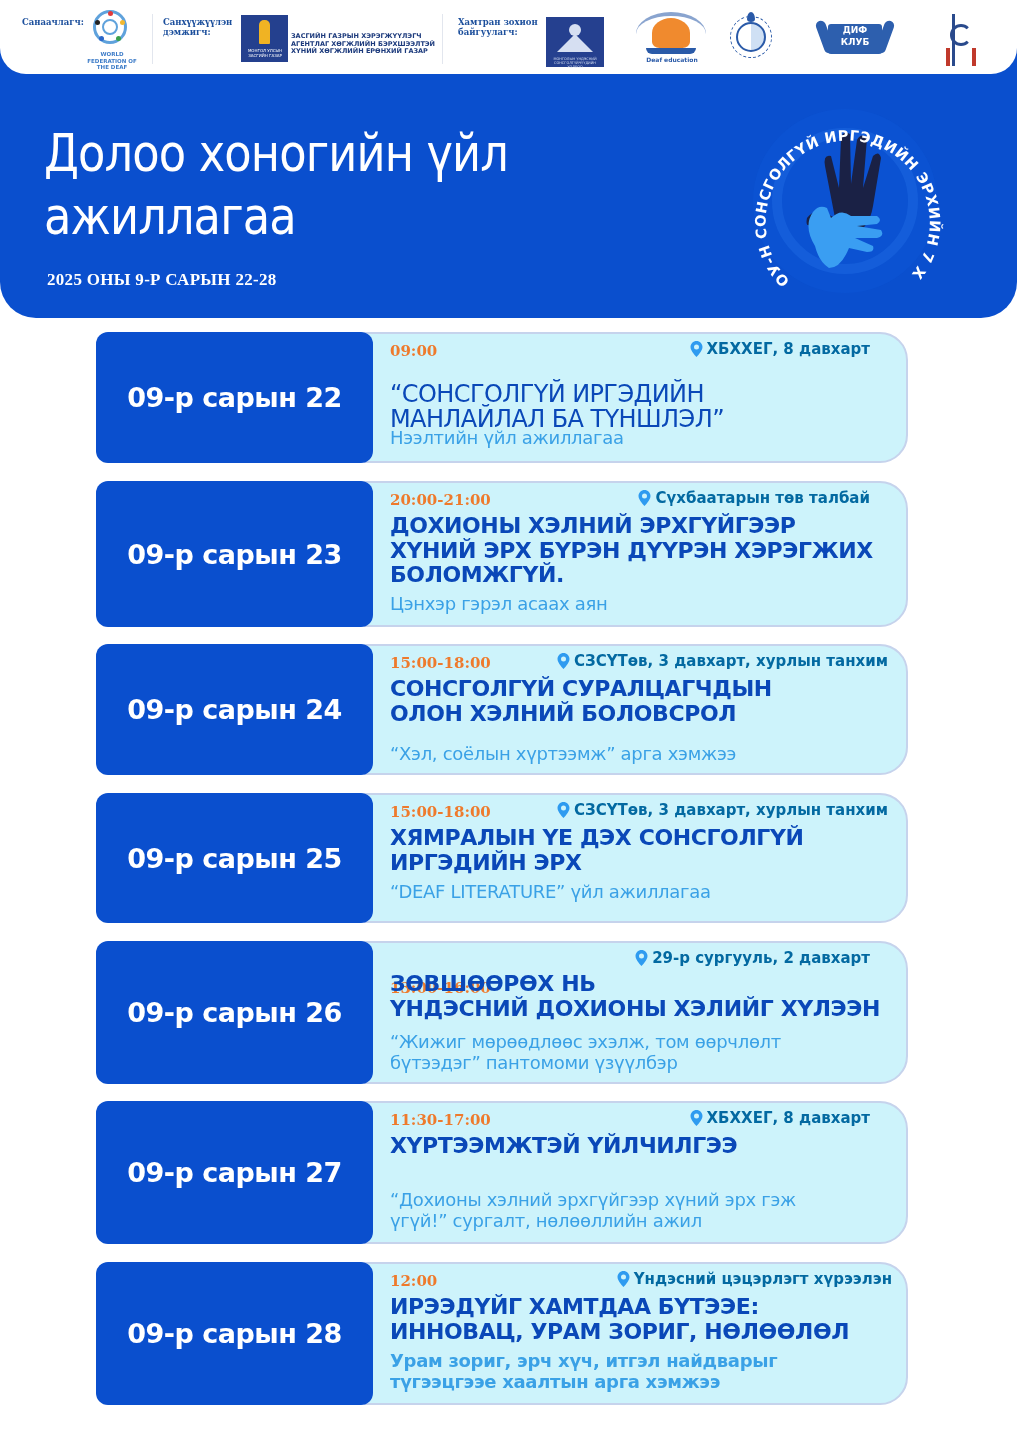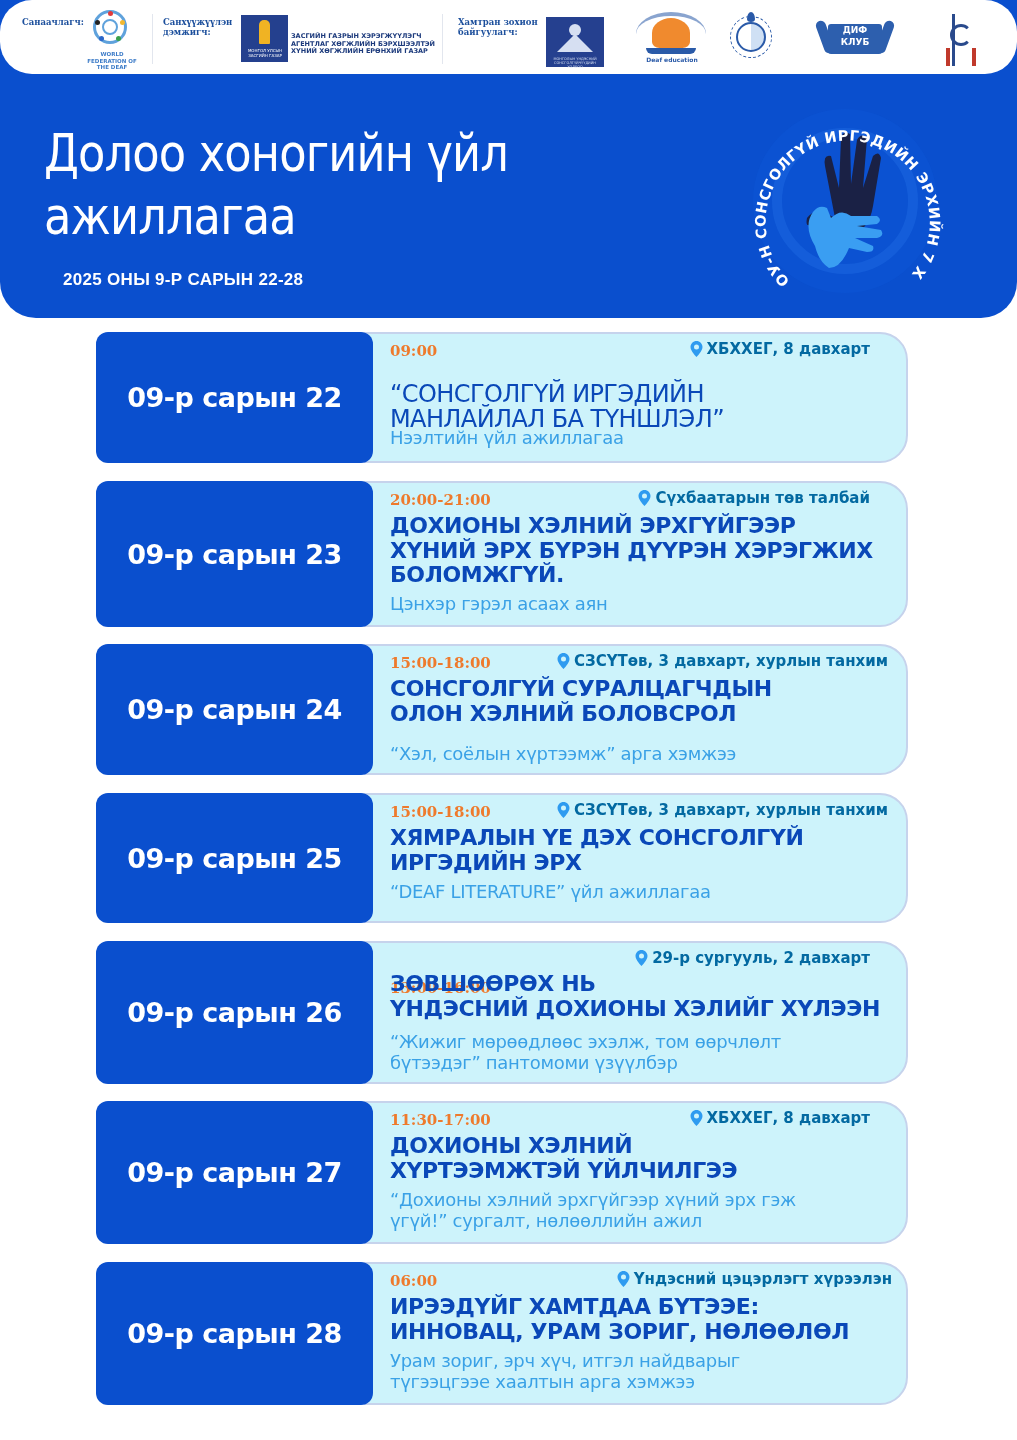--- a/index.html
+++ b/index.html
@@ -9,21 +9,21 @@
   
   .band {
     position: absolute; left: 0; top: 0; width: 1017px; height: 318px;
     background: #0a4fce;
     border-bottom-left-radius: 36px; border-bottom-right-radius: 36px;
   }
   
   .sponsors {
     position: absolute; left: 0; top: 0; width: 1017px; height: 74px;
     background: #ffffff;
-    border-bottom-left-radius: 26px; border-bottom-right-radius: 26px; border-radius: 32px;
+    border-bottom-left-radius: 26px; border-bottom-right-radius: 26px;
   }
   .sp-label {
     position: absolute; font-family: "DejaVu Serif", serif; font-weight: bold;
     font-size: 8.5px; line-height: 10px; color: #1c4f9c;
   }
   .sep { position: absolute; top: 14px; width: 1px; height: 50px; background: #e2e6ee; }
 
   .logo { position: absolute; }
   .wfd-circle {
     position: absolute; left: 93px; top: 10px; width: 34px; height: 34px;
@@ -90,22 +90,22 @@
 
   
   .title {
     position: absolute; left: 44px; top: 122px; width: 660px;
     font-family: "DejaVu Sans", sans-serif; font-weight: normal;
     font-size: 52px; line-height: 63px; letter-spacing: -1px; color: #ffffff;
     transform: scaleX(0.86); transform-origin: left top;
   }
   .subtitle {
     position: absolute; left: 47px; top: 270px;
-    font-family: Liberation Sans, sans-serif; font-weight: bold;
-    font-size: 17px; color: #ffffff; letter-spacing: 0.3px; margin-left: 16px;
+    font-family: Liberation Serif, serif; font-weight: bold;
+    font-size: 17px; color: #ffffff; letter-spacing: 0.3px;
   }
 
   
   .emblem { position: absolute; left: 745px; top: 96px; width: 200px; height: 210px; }
   .emblem svg { width: 100%; height: 100%; }
 
   
   .schedule { position: absolute; left: 96px; top: 332px; width: 812px; }
   .row { position: absolute; left: 0; width: 812px; }
   .row-date {
@@ -356,46 +356,45 @@
       </div>
     <div class="row-card">
       <div class="time">11:30-17:00</div>
       <div class="place">
         <svg class="pin" viewBox="0 0 12 16">
             <path d="M6 0C2.7 0 0 2.7 0 6c0 4.2 6 10 6 10s6-5.8 6-10c0-3.3-2.7-6-6-6zm0 8.5A2.5 2.5 0 1 1 6 3.5a2.5 2.5 0 0 1 0 5z" fill="#2e9bf0"></path>
           </svg>
         <span>ХБХХЕГ, 8 давхарт</span>
       </div>
       <div class="heading">
-        <div>ДОХИОНЫ ХЭЛНИЙ</div>
         <div>ХҮРТЭЭМЖТЭЙ ҮЙЛЧИЛГЭЭ</div>
       </div>
       <div class="desc" style="top:86px;">
         <div>“Дохионы хэлний эрхгүйгээр хүний эрх гэж</div>
         <div>үгүй!” сургалт, нөлөөллийн ажил</div>
       </div>
     </div>
   </div>
 
   <div class="row" style="top:930px; height:143px;">
     <div class="row-date">
         <span>09-р сарын 28</span>
       </div>
     <div class="row-card">
-      <div class="time">06:00</div>
+      <div class="time">12:00</div>
       <div class="place" style="right:14px;">
         <svg class="pin" viewBox="0 0 12 16">
             <path d="M6 0C2.7 0 0 2.7 0 6c0 4.2 6 10 6 10s6-5.8 6-10c0-3.3-2.7-6-6-6zm0 8.5A2.5 2.5 0 1 1 6 3.5a2.5 2.5 0 0 1 0 5z" fill="#2e9bf0"></path>
           </svg>
         <span>Үндэсний цэцэрлэгт хүрээлэн</span>
       </div>
       <div class="heading">
         <div>ИРЭЭДҮЙГ ХАМТДАА БҮТЭЭЕ:</div>
         <div>ИННОВАЦ, УРАМ ЗОРИГ, НӨЛӨӨЛӨЛ</div>
       </div>
-      <div class="desc" style="top:86px;">
+      <div class="desc" style="top:86px;font-weight:bold;">
         <div>Урам зориг, эрч хүч, итгэл найдварыг</div>
         <div>түгээцгээе хаалтын арга хэмжээ</div>
       </div>
     </div>
   </div>
 
 </div>
 
 </body></html>

